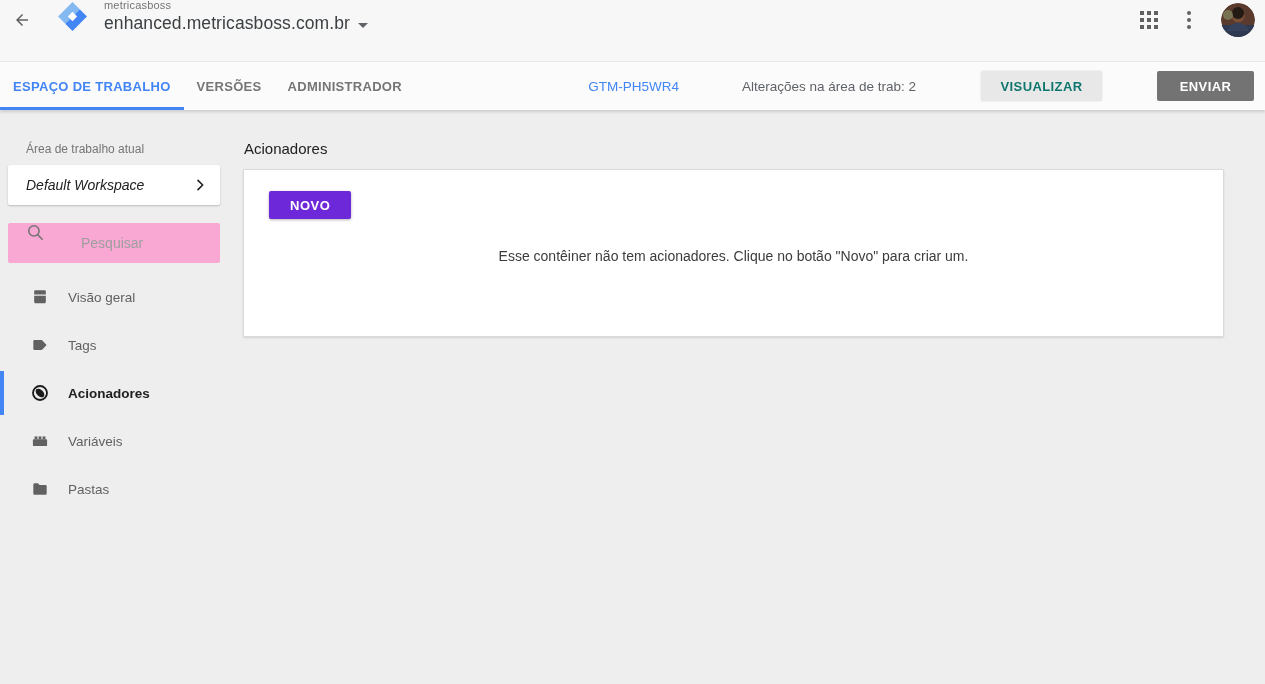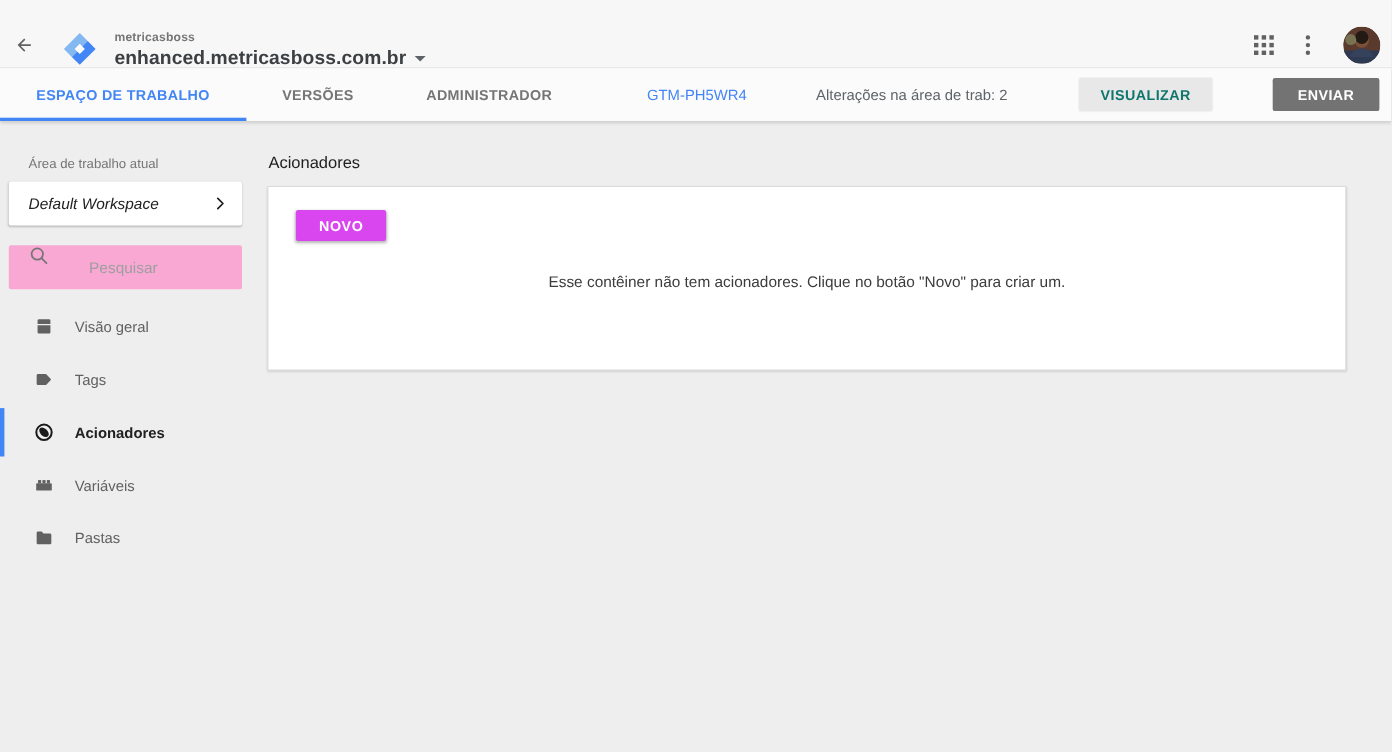--- a/index.html
+++ b/index.html
@@ -9,23 +9,22 @@
     background: #eeeeee;
     color: #212121;
     -webkit-font-smoothing: antialiased;
   }
   .app { position: relative; width: 1265px; height: 684px; background: #eeeeee; }
 
   
   .header {
     position: absolute; top: 0; left: 0; right: 0; height: 62px;
     background: #f7f7f7;
-    display: flex; align-items: flex-end;
+    display: flex; align-items: flex-start;
     border-bottom: 1px solid #e9e9e9;
-    font-weight: bold;
   }
   .back-btn {
     width: 40px; height: 40px; margin-left: 2px;
     display: flex; align-items: center; justify-content: center;
     cursor: pointer; border-radius: 50%;
   }
   .gtm-logo { width: 33px; height: 33px; margin-left: 14px; }
   .container-info { margin-left: 15px; line-height: 1; }
   .account-name { font-size: 11px; color: #757575; margin-bottom: 4px; letter-spacing: 0.2px; }
   .container-name-row { display: flex; align-items: center; cursor: pointer; }
@@ -52,21 +51,21 @@
   
   .tabbar {
     position: absolute; top: 62px; left: 0; right: 0; height: 48px;
     background: #fbfbfb;
     display: flex; align-items: stretch;
     box-shadow: 0 2px 3px rgba(0,0,0,0.14);
     z-index: 5;
   }
   .tabs { display: flex; align-items: stretch; }
   .tab {
-    display: flex; align-items: center; padding: 0 33px;
+    display: flex; align-items: center; padding: 0 13px;
     font-size: 13px; font-weight: 700; letter-spacing: 0.3px;
     color: #757575; cursor: pointer; position: relative;
   }
   .tab.active { color: #4285f4; }
   .tab.active::after {
     content: ""; position: absolute; left: 0; right: 0; bottom: 0; height: 3px;
     background: #4285f4;
   }
   .tabbar-right { margin-left: auto; display: flex; align-items: center; padding-right: 11px; gap: 40px; }
   .container-id { font-size: 13.5px; color: #4285f4; cursor: pointer; }
@@ -117,21 +116,21 @@
   .page-title { margin: 30px 0 0 1px; font-size: 15px; color: #212121; }
   .card {
     margin-top: 12px; height: 168px; background: #ffffff;
     border: 1px solid #dadada; border-radius: 1px;
     box-shadow: 0 1px 2px rgba(0,0,0,0.12);
     position: relative;
   }
   .btn-new {
     position: absolute; top: 21px; left: 25px;
     height: 28px; padding: 0 21px;
-    background: #d946ef; color: #ffffff;
+    background: #6d28d9; color: #ffffff;
     font-size: 13px; font-weight: 700; letter-spacing: 0.5px;
     border: none; border-radius: 2px; cursor: pointer;
     box-shadow: 0 1px 3px rgba(0,0,0,0.3);
     font-family: "Liberation Sans", sans-serif;
   }
   .empty-message {
     position: absolute; top: 78px; left: 0; right: 0;
     text-align: center; font-size: 14px; color: #3c3c3c;
   }
 </style>

